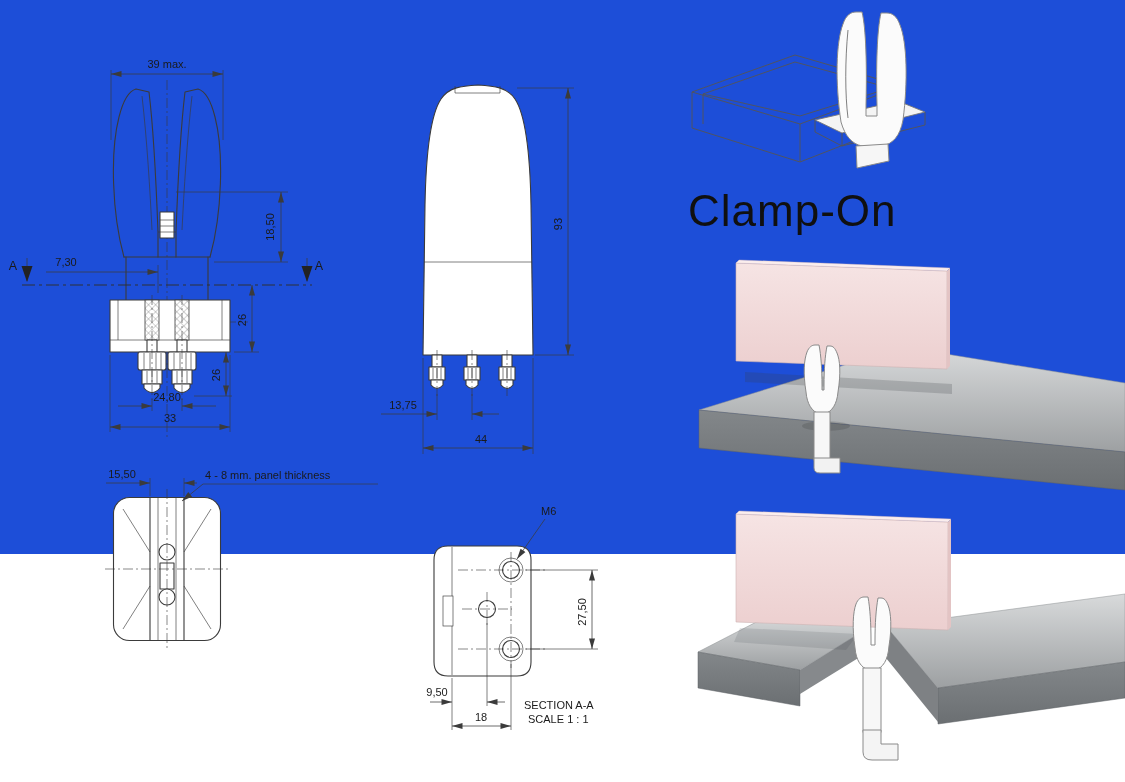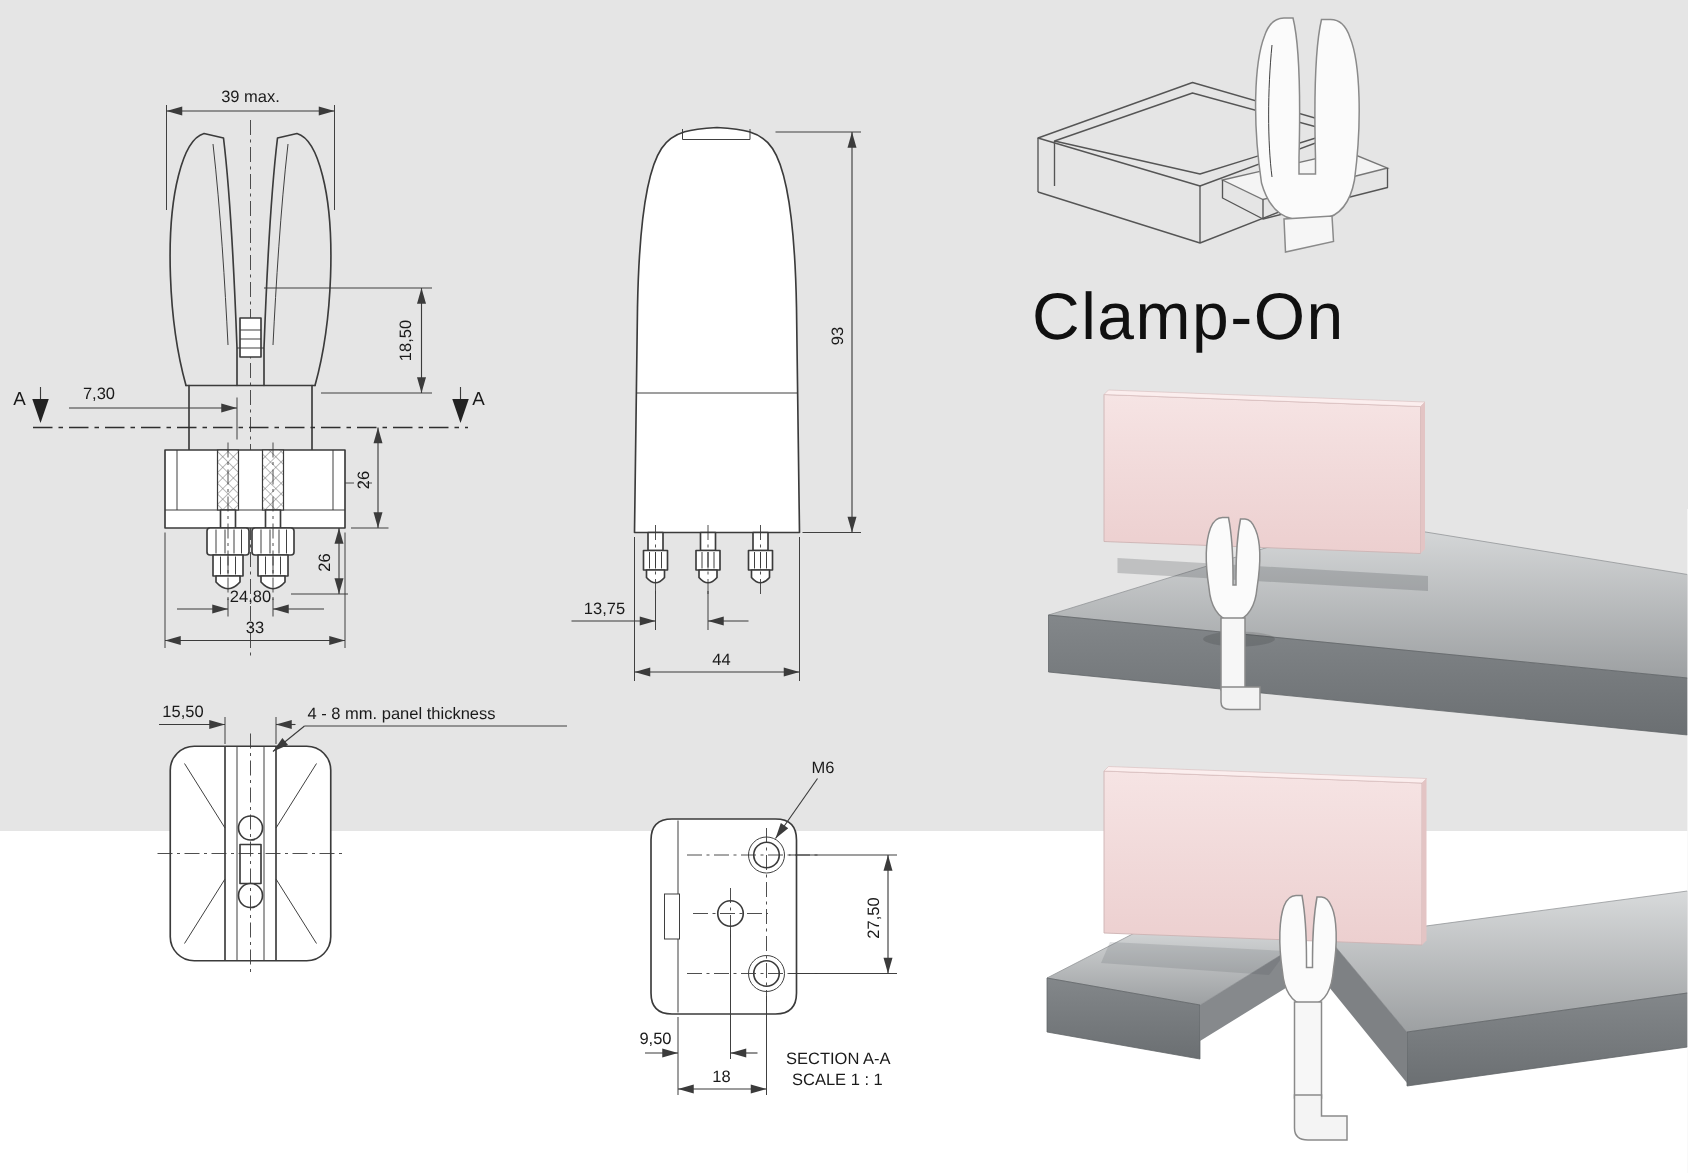--- a/index.html
+++ b/index.html
@@ -1,16 +1,16 @@
 <!DOCTYPE html>
 <html><head>
 <meta charset="utf-8">
 <style>
   html,body{margin:0;padding:0;background:#fff;width:1125px;height:782px;overflow:hidden}
-  .sheet{position:relative;width:1125px;height:554px;background:#e5e5e5}
+  .sheet{position:relative;width:1125px;height:554px;background:#1d4ed8}
   svg{display:block}
   text{user-select:none}
   .ol{fill:none;stroke:#3b3b3b;stroke-width:1.1;stroke-linejoin:round;stroke-linecap:round}
   .olw{fill:#fff;stroke:#3b3b3b;stroke-width:1.1;stroke-linejoin:round}
   .tl{fill:none;stroke:#3b3b3b;stroke-width:.65}
   .dim{fill:none;stroke:#3b3b3b;stroke-width:.75}
   .cl{fill:none;stroke:#3b3b3b;stroke-width:.6;stroke-dasharray:10 3 2 3}
   .sec{fill:none;stroke:#2e2e2e;stroke-width:.95;stroke-dasharray:13 4 3 4}
   .dt{font:11px "Liberation Sans",sans-serif;fill:#1a1a1a}
   .dt13{font:12.5px "Liberation Sans",sans-serif;fill:#1a1a1a}

